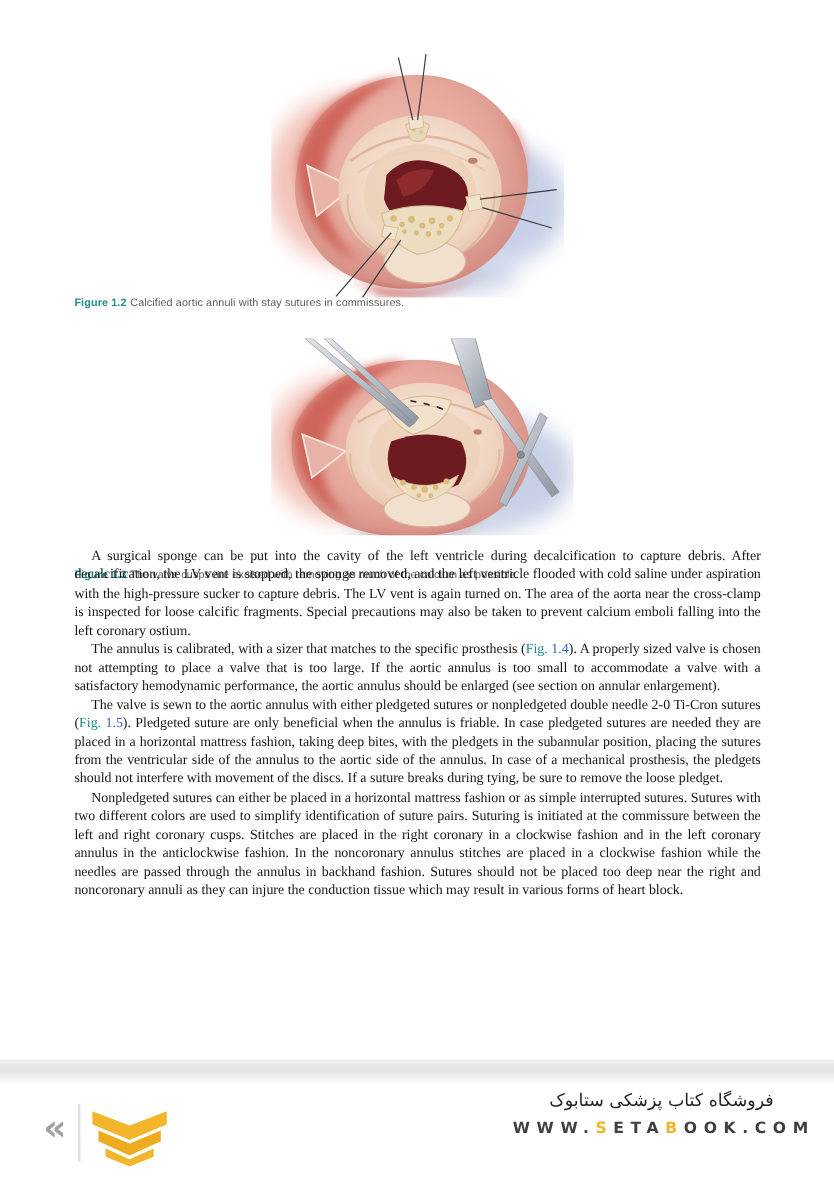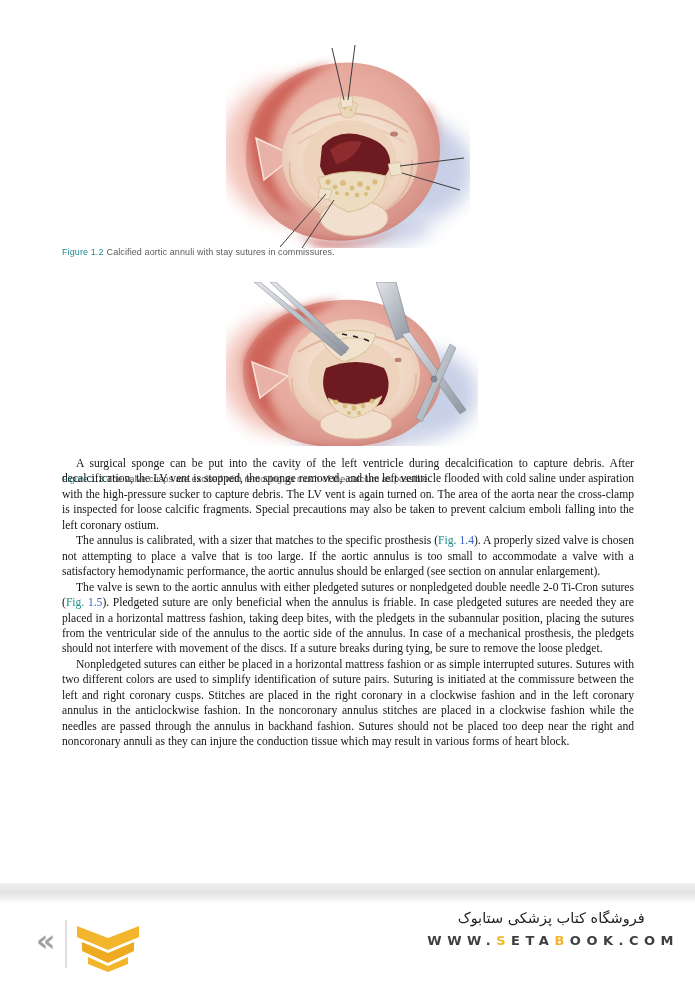--- a/index.html
+++ b/index.html
@@ -12,21 +12,21 @@
   .fig-illustration{position:absolute;}
   .fig1{left:226px;top:42px;}
   .fig2{left:226px;top:282px;}
   .caption{
     position:absolute;left:62px;width:560px;
     font-family:"Liberation Sans", sans-serif;
     font-size:9px;color:#5a5a5a;letter-spacing:.1px;
   }
   .cap1{top:247px;}
   .cap2{top:474px;}
-  .cap-label{color:#23898f;font-weight:normal;margin-right:3px;}
+  .cap-label{color:#23898f;font-weight:bold;margin-right:3px;}
   
   .article{
     position:absolute;left:62px;top:456px;width:572px;
     font-size:11.6px;line-height:15.45px;color:#151515;
     text-align:justify;
   }
   .article p{margin:0;text-indent:14px;}
   .ref-teal{color:#1f8c8c;}
   .ref-num{color:#3a5fc8;cursor:pointer;}
   

